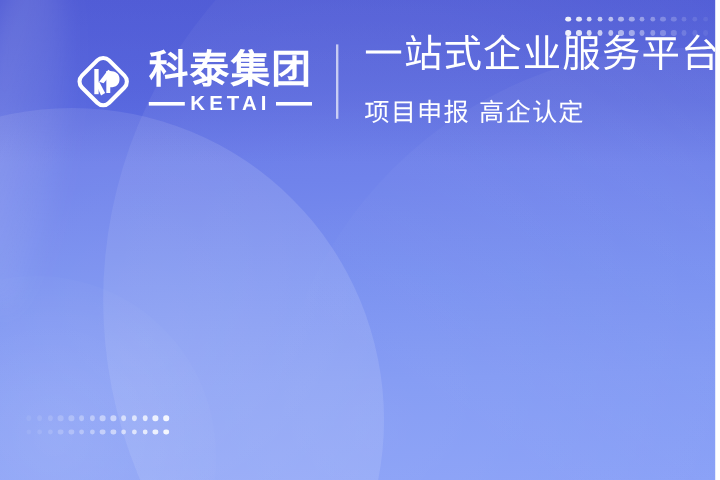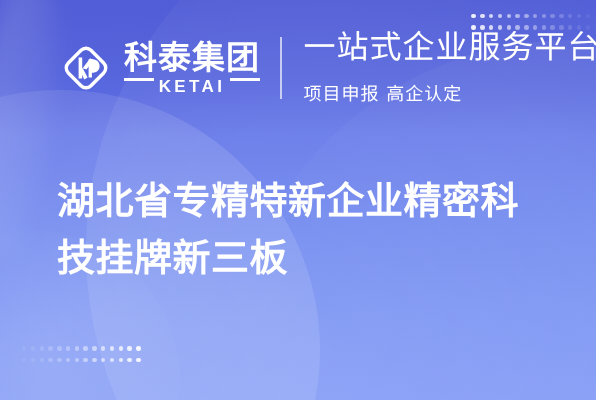--- a/index.html
+++ b/index.html
@@ -96,21 +96,21 @@
   .logo-cn{
     color:#ffffff;
     font-size:33px;
     font-weight:700;
     letter-spacing:1px;
     line-height:1.04;
     white-space:nowrap;
     font-family:"DejaVu Sans","Liberation Sans",sans-serif;
   }
   .logo-en{
-    display:flex;gap:5px;
+    display:flex;align-items:center;gap:5px;
     margin-top:3px;
   }
   .logo-en .bar{
     flex:1 1 auto;height:3px;background:#ffffff;min-width:10px;
   }
   .logo-en .txt{
     color:#ffffff;font-size:17px;font-weight:700;letter-spacing:3.4px;
     white-space:nowrap;line-height:1;
     font-family:"Liberation Sans",sans-serif;
   }
@@ -126,21 +126,21 @@
   .tagline-main{
     color:#ffffff;
     font-size:32px;
     line-height:1.12;
     letter-spacing:1px;
     white-space:nowrap;
     font-family:"DejaVu Sans","Liberation Sans",sans-serif;
   }
   .tagline-sub{
     color:#ffffff;
-    font-size:18px;
+    font-size:21px;
     line-height:1.25;
     margin-top:17px;
     letter-spacing:1px;
     white-space:nowrap;
     font-family:"DejaVu Serif","Liberation Serif",serif;
   }
 
   
   .headline{
     position:absolute;
@@ -237,21 +237,20 @@
 
     <div class="divider"></div>
 
     <div class="tagline">
       <div class="tagline-main">一站式企业服务平台</div>
       <div class="tagline-sub">项目申报 高企认定</div>
     </div>
 
   </div>
 
-  <h1 class="headline">湖北省专精特新企业精密科技挂牌新三板</h1>
 
   <div class="dots" id="dots-bottom">
       <div class="row">
         <span style="opacity: 0.07; background: rgb(255, 255, 255);"></span>
         <span style="opacity: 0.104; background: rgb(255, 255, 255);"></span>
         <span style="opacity: 0.15; background: rgb(255, 255, 255);"></span>
         <span style="opacity: 0.203; background: rgb(255, 255, 255);"></span>
         <span style="opacity: 0.26; background: rgb(255, 255, 255);"></span>
         <span style="opacity: 0.321; background: rgb(255, 255, 255);"></span>
         <span style="opacity: 0.386; background: rgb(255, 255, 255);"></span>

